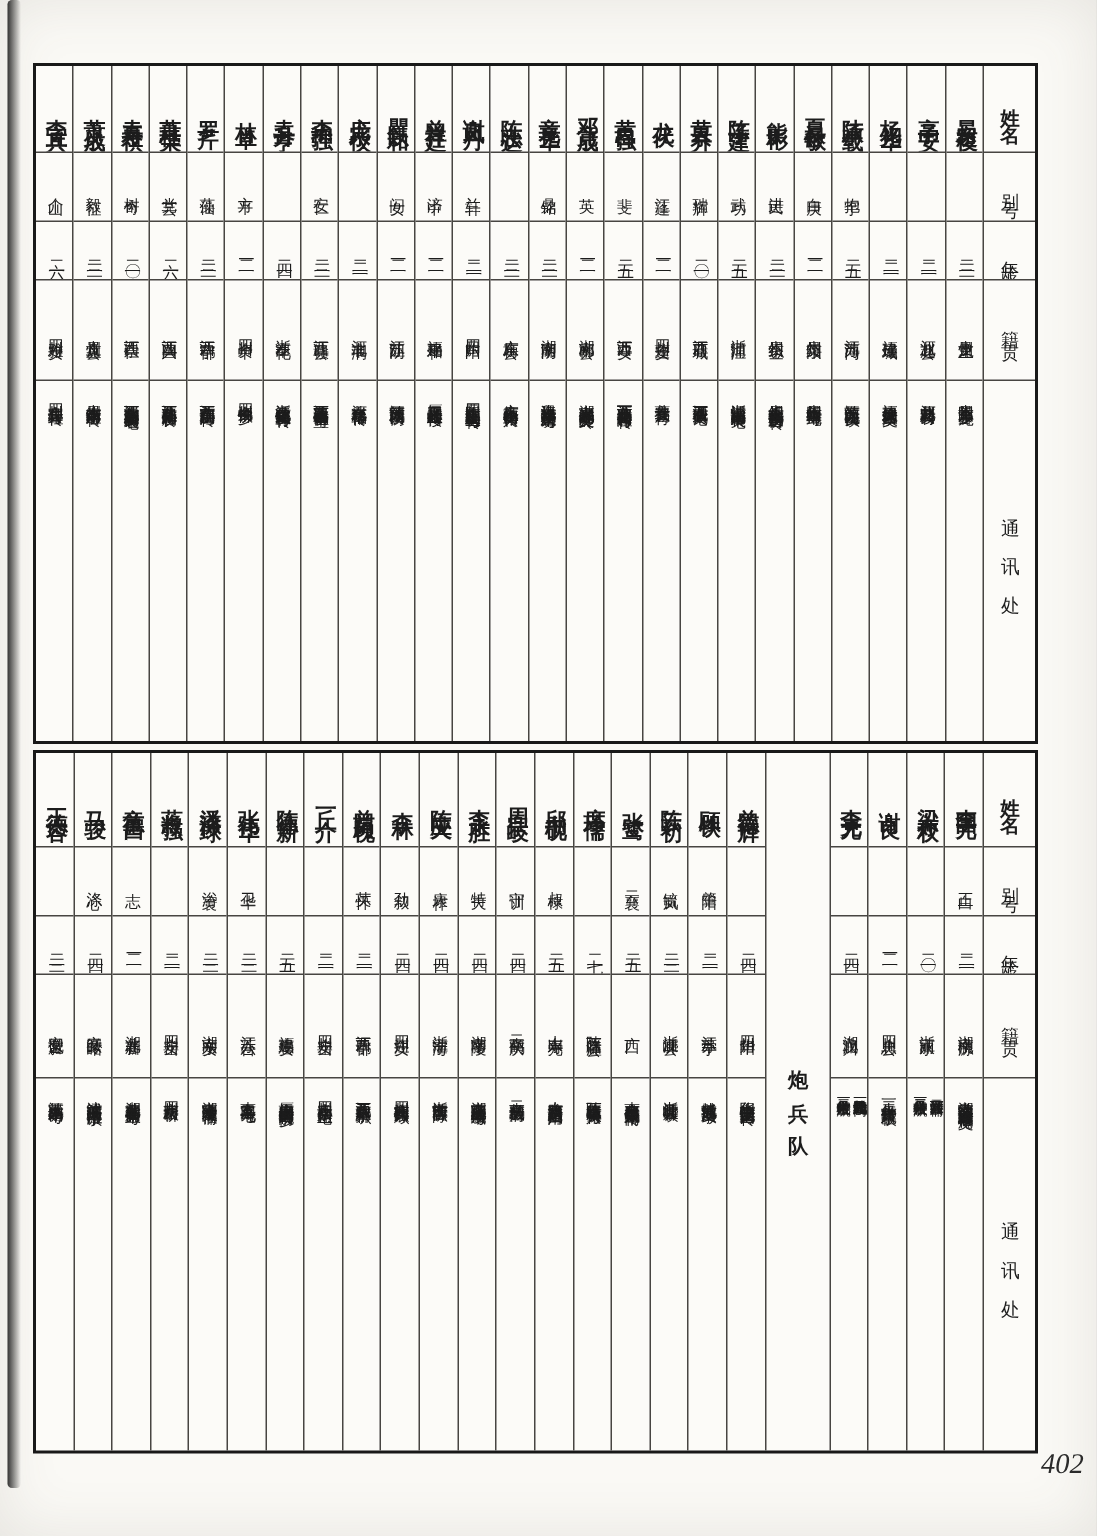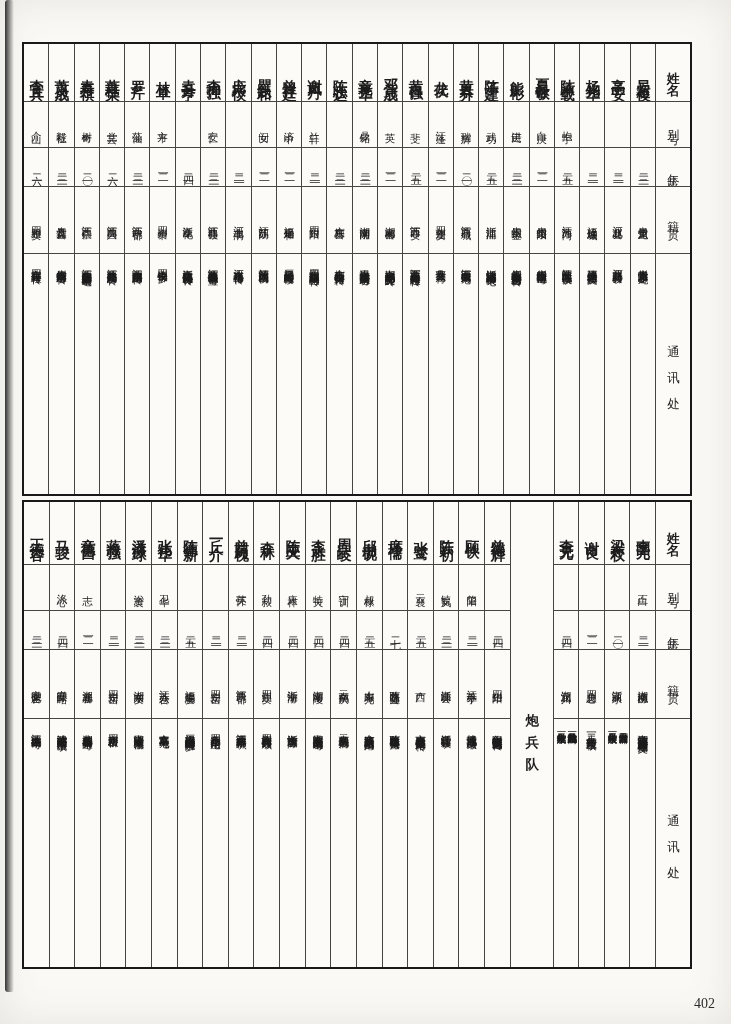--- a/index.html
+++ b/index.html
@@ -28,22 +28,22 @@
   .age-text{font-size:11px;letter-spacing:2px;}
   .native-text{font-size:10.5px;letter-spacing:1px;}
   .addr-line{font-size:10.5px;letter-spacing:0.5px;}
   .addr-line.small{font-size:9.5px;letter-spacing:0;}
   .hl-name{font-size:13px;letter-spacing:11px;font-weight:600;}
   .hl-alias{font-size:12px;letter-spacing:6px;}
   .hl-age{font-size:12px;letter-spacing:3px;}
   .hl-native{font-size:12px;letter-spacing:9px;}
   .hl-addr{font-size:12.5px;letter-spacing:26px;}
   .divider-label{font-size:13.5px;font-weight:600;letter-spacing:22px;}
-  .page-number{position:absolute;left:694px;top:996px;font-size:14px;color:#2b2b2b;
-               font-family:"Liberation Serif",serif;}
+  .page-number{position:absolute;left:694px;top:966px;font-size:19px;color:#2b2b2b;
+               font-family:"Liberation Serif",serif;font-style:italic;}
 </style>
 </head>
 <body>
 
 <div class="page">
   <div class="edge-shadow"></div>
   <div class="dir-table t1" id="table-top">
       <div class="col person-col">
         <div class="cell name">
           <div class="v name-text">李宜兵</div>

